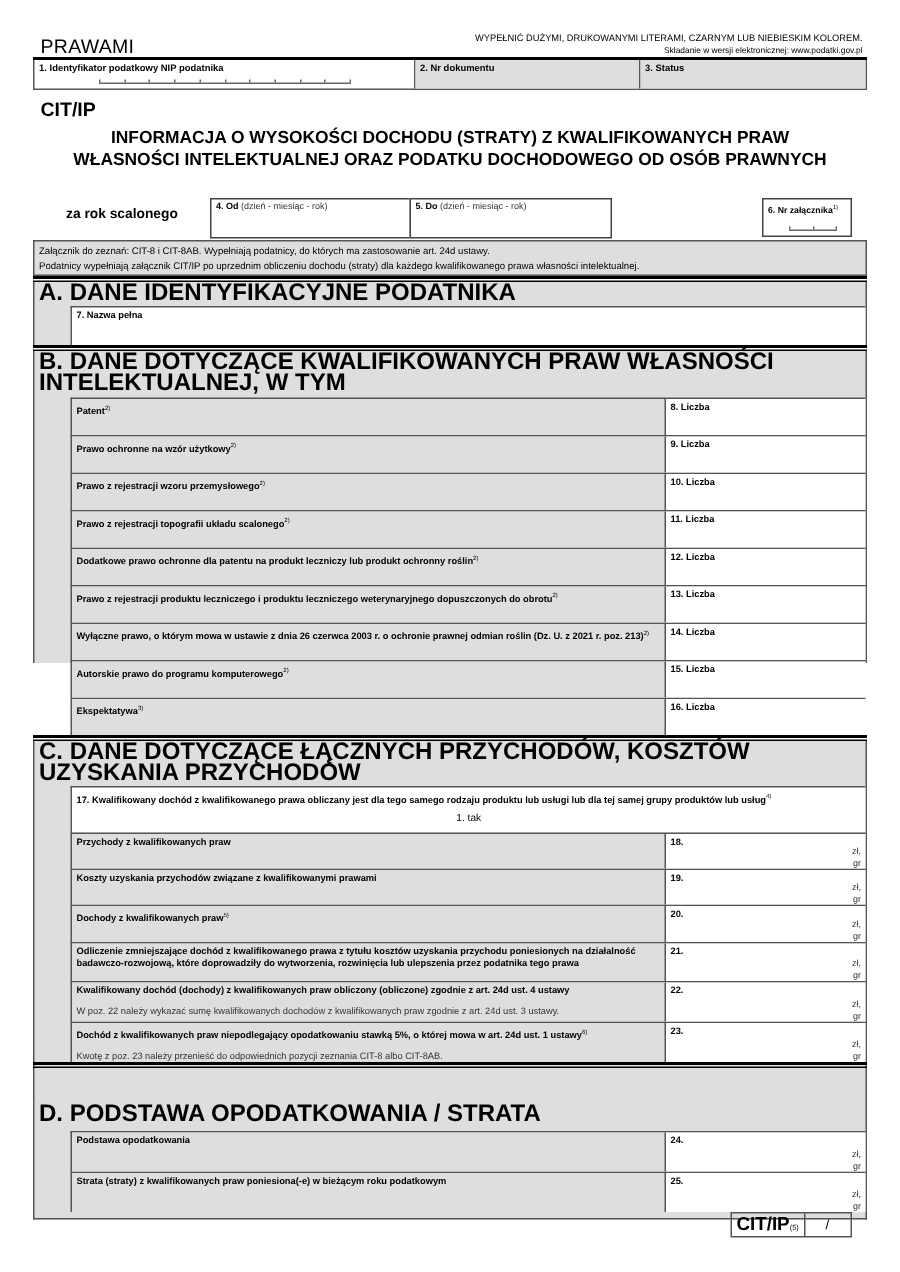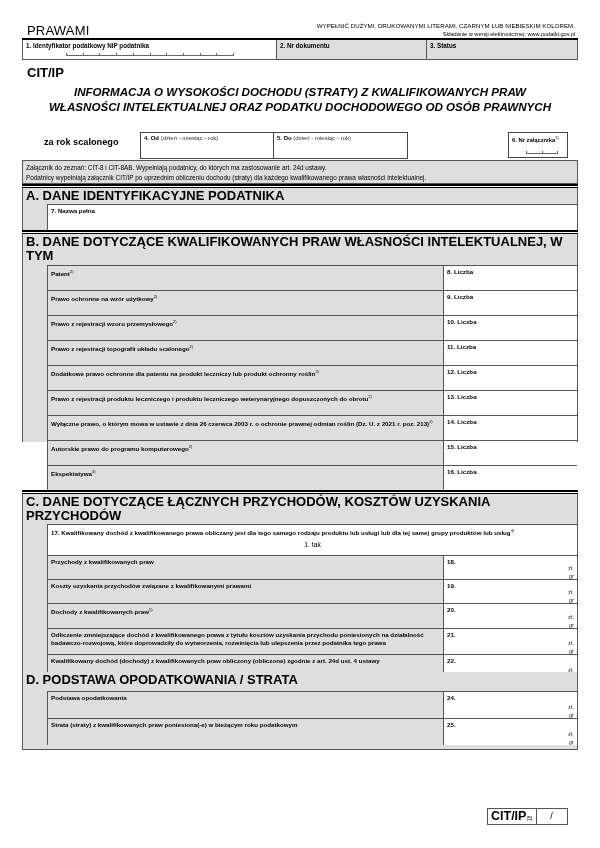--- a/index.html
+++ b/index.html
@@ -11,30 +11,30 @@
   .instr .l2 { font-size: 5.6px; }
   .topline { left: 22px; top: 38px; width: 556px; height: 2px; background: #000; }
   .hdr-row { left: 22px; top: 40px; width: 556px; height: 20px; display: flex; border: 1px solid #555; border-top: none; }
   .hdr-cell { font-size: 6.3px; font-weight: bold; padding: 2px 3px; border-right: 1px solid #555; position: relative; }
   .hdr-cell:last-child { border-right: none; }
   .hdr-cell.grey { background: #dedede; }
   .ticks { position: absolute; bottom: 3px; height: 3px; border-bottom: 1px solid #666; display: flex; }
   .ticks span { flex: 1; border-right: 1px solid #666; }
   .ticks span:first-child { border-left: 1px solid #666; }
   .cit-title { left: 27px; top: 65px; font-size: 13px; font-weight: bold; }
-  .main-title { left: 40px; top: 85px; width: 520px; font-size: 11.6px; font-weight: bold; text-align: center; line-height: 14.5px; font-style: italic; }
+  .main-title { left: 40px; top: 85px; width: 520px; font-size: 11.6px; font-weight: bold; text-align: center; line-height: 14.5px; }
   .zarok { left: 44px; top: 137px; font-size: 9.2px; font-weight: bold; }
   .datebox { top: 132px; height: 27px; border: 1px solid #444; font-size: 6px; padding: 2px 3px; background: #fff; }
   .datebox b { font-weight: bold; }
   .datebox .dim { color: #333; }
   .nrzal { left: 508px; top: 132px; width: 60px; height: 26px; border: 1px solid #444; font-size: 5.8px; font-weight: bold; padding: 2px 3px; }
   .info { left: 22px; top: 160px; width: 556px; height: 24px; background: #dedede; border: 1px solid #555; font-size: 6.4px; padding: 2px 3px; line-height: 10px; }
   .dbl { position: absolute; left: 22px; width: 556px; height: 4px; border-top: 2px solid #000; border-bottom: 1px solid #000; }
   .section { position: absolute; left: 22px; width: 556px; background: #dedede; border-left: 1px solid #555; border-right: 1px solid #555; }
-  .sec-title { font-size: 13px; font-weight: bold; padding: 1px 3px; line-height: 14px; }
+  .sec-title { font-size: 16px; font-weight: bold; padding: 1px 3px; line-height: 14px; }
   .sec-title .indent { display: block; padding-left: 20px; }
   .rows { position: absolute; left: 24px; right: 0; }
   .row { display: flex; border-top: 1px solid #555; border-left: 1px solid #555; }
   .row .lbl { flex: 1; font-size: 6.2px; font-weight: bold; padding: 2px 3px; background: #dedede; border-right: 1px solid #555; line-height: 8px; }
   .row .lbl .note { font-weight: normal; color: #333; display: block; margin-top: 6px; }
   .row .fld { width: 133px; background: #fff; font-size: 6.2px; font-weight: bold; padding: 2px 3px; position: relative; }
   .row .fld .unit { position: absolute; right: 3px; font-weight: normal; font-size: 6px; color: #333; }
   .row .fld .zl { bottom: 8px; }
   .row .fld .gr { bottom: 0px; }
   sup { font-size: 4px; font-weight: normal; vertical-align: super; }
@@ -186,21 +186,21 @@
         <div class="fld"><span>22.</span><span class="unit zl">zł,</span><span class="unit gr">gr</span></div>
       </div>
     <div class="row" style="height:27px">
         <div class="lbl"><span>Dochód z kwalifikowanych praw niepodlegający opodatkowaniu stawką 5%, o której mowa w art. 24d ust. 1 ustawy</span><sup>6)</sup><span class="note">Kwotę z poz. 23 należy przenieść do odpowiednich pozycji zeznania CIT-8 albo CIT-8AB.</span></div>
         <div class="fld"><span>23.</span><span class="unit zl">zł,</span><span class="unit gr">gr</span></div>
       </div>
   </div>
 </div>
 
 <div class="dbl" style="top:708px"></div>
-<div class="section" style="top:672px;height:78px;border-bottom:1px solid #555">
+<div class="section" style="top:735px;height:78px;border-bottom:1px solid #555">
   <div class="sec-title">D. PODSTAWA OPODATKOWANIA / STRATA</div>
   <div class="rows" style="top:19px">
     <div class="row" style="height:27px">
         <div class="lbl"><span>Podstawa opodatkowania</span></div>
         <div class="fld"><span>24.</span><span class="unit zl">zł,</span><span class="unit gr">gr</span></div>
       </div>
     <div class="row" style="height:27px">
         <div class="lbl"><span>Strata (straty) z kwalifikowanych praw poniesiona(-e) w bieżącym roku podatkowym</span></div>
         <div class="fld"><span>25.</span><span class="unit zl">zł,</span><span class="unit gr">gr</span></div>
       </div>

